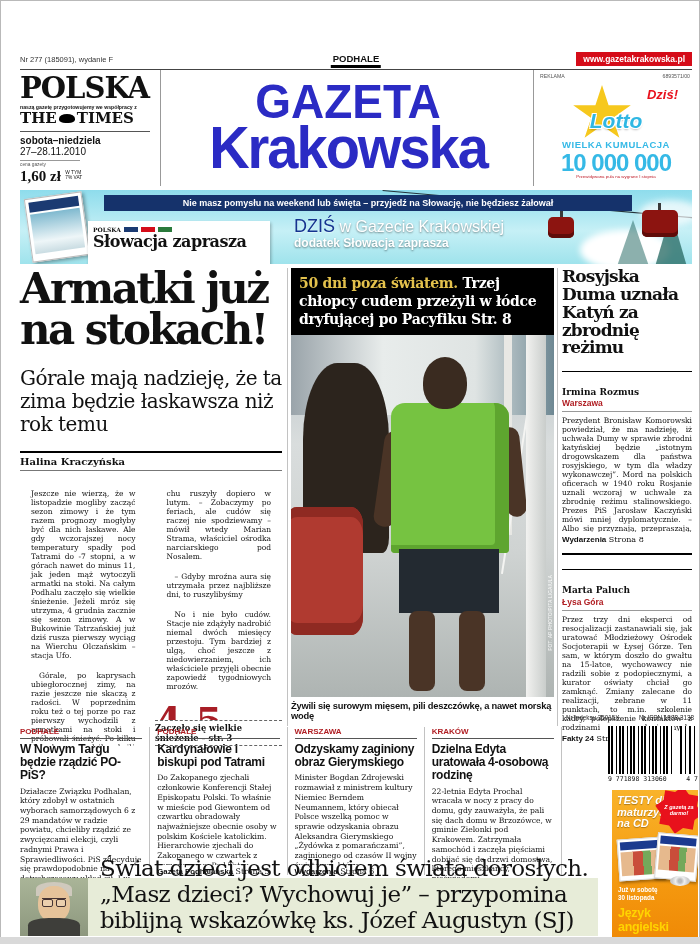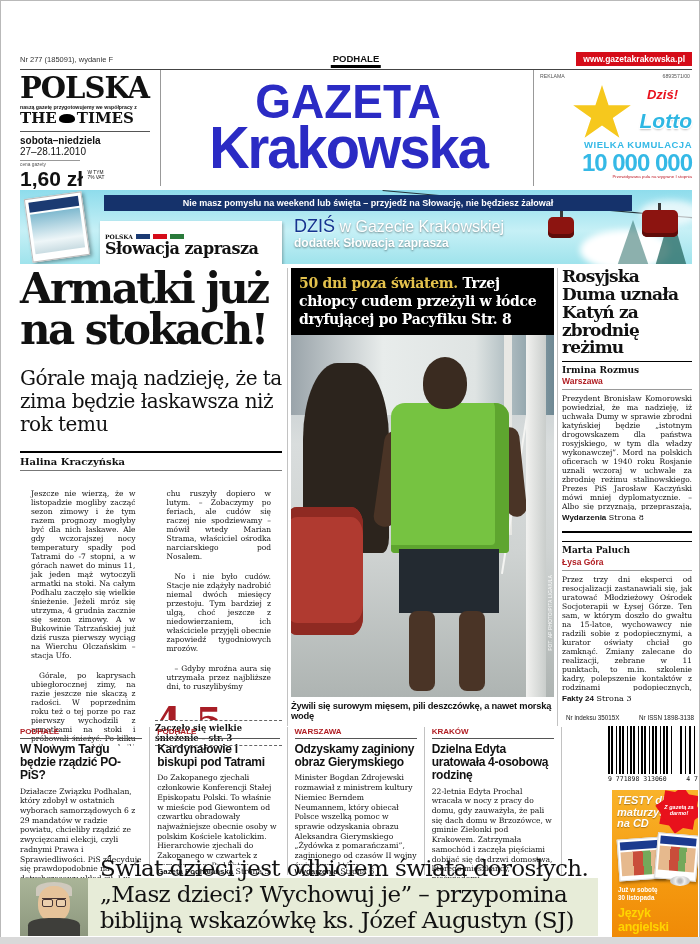--- a/index.html
+++ b/index.html
@@ -21,28 +21,28 @@
   .masthead{position:absolute;left:20px;right:8px;top:70px;height:116px;}
   .mh-left{position:absolute;left:0;top:0;bottom:0;width:140px;border-right:1px solid #999;padding-top:4px;}
   .polska{font-family:"DejaVu Serif",serif;font-weight:bold;font-size:29px;letter-spacing:-1px;line-height:1;}
   .coop{font-size:5.2px;font-weight:bold;margin:1px 0 1px;}
   .thetimes{font-family:"DejaVu Serif",serif;font-weight:bold;font-size:15px;line-height:1;display:flex;align-items:center;gap:2px;}
   .crest{display:inline-block;width:16px;height:9px;background:#000;border-radius:50% 50% 40% 40%;}
   .mh-rule{border-top:1px solid #555;margin:5px 0 3px;width:130px;}
   .dateday{font-size:10px;font-weight:bold;line-height:1.1;}
   .datenum{font-size:10px;line-height:1.2;}
   .pricelabel{font-size:4.8px;color:#555;margin-top:2px;border-top:1px solid #999;width:60px;padding-top:1px;}
-  .price{font-size:21px;font-weight:bold;display:inline-block;}
+  .price{font-size:15px;font-weight:bold;display:inline-block;font-family:Liberation Serif, serif;}
   .vat{display:inline-block;font-size:4.8px;line-height:1.1;vertical-align:top;margin-top:3px;width:24px;}
   .mh-center{position:absolute;left:142px;right:158px;top:0;bottom:0;text-align:center;color:#2b2bc4;}
   .gz1{font-size:46px;font-weight:900;letter-spacing:0;line-height:1;margin-top:8px;transform:scaleY(1.05);}
   .gz2{font-size:56px;font-weight:900;letter-spacing:-2px;line-height:1;margin-top:-4px;transform:scaleY(1.05);}
   .mh-right{position:absolute;right:0;top:0;bottom:0;width:152px;border-left:1px solid #999;padding:3px 0 0 6px;}
   .reklama-row{display:flex;justify-content:space-between;font-size:5.2px;color:#555;padding-right:2px;}
-  .lotto{position:relative;height:100px;text-align:right;}
+  .lotto{position:relative;height:100px;text-align:center;}
   .lotto-star{position:absolute;left:32px;top:6px;width:60px;height:58px;background:#f6c81d;
      clip-path:polygon(50% 0%,61% 35%,98% 35%,68% 57%,79% 91%,50% 70%,21% 91%,32% 57%,2% 35%,39% 35%);}
   .lotto-dzis{position:absolute;right:14px;top:8px;color:#e8111c;font-weight:bold;font-style:italic;font-size:13px;}
   .lotto-brand{position:absolute;left:0;right:0;top:30px;font-size:21px;font-weight:900;font-style:italic;color:#2fb7e3;
      text-shadow:-1px -1px 0 #fff,1px -1px 0 #fff,-1px 1px 0 #fff,1px 1px 0 #fff,0 2px 2px rgba(0,0,0,.25);}
   .lotto-kum{position:absolute;left:0;right:0;top:60px;font-size:9.5px;font-weight:bold;color:#35b9e6;letter-spacing:.5px;}
   .lotto-amount{position:absolute;left:0;right:0;top:70px;font-size:24px;font-weight:900;color:#35b9e6;letter-spacing:-1px;}
   .lotto-note{position:absolute;left:0;right:0;top:95px;font-size:4.4px;color:#c0202c;}
 
   
@@ -61,22 +61,22 @@
      font-size:9px;font-weight:bold;text-align:center;padding:3px 4px;}
   .banner-l2{position:absolute;left:274px;top:26px;font-size:16px;font-weight:normal;color:#fff;
      text-shadow:0 1px 2px rgba(0,0,0,.45);}
   .banner-l2 .dzis{color:#14338f;font-size:18px;text-shadow:0 1px 1px rgba(255,255,255,.5);}
   .banner-l3{position:absolute;left:274px;top:46px;font-size:12px;font-weight:bold;color:#fff;
      text-shadow:0 1px 2px rgba(0,0,0,.45);}
   .mag-thumb{position:absolute;left:8px;top:5px;width:56px;height:62px;background:#fff;border:1px solid #bbb;
      transform:rotate(-8deg);box-shadow:2px 2px 4px rgba(0,0,0,.35);}
   .mag-thumb .m-t{height:10px;background:#1b3a72;margin:3px 3px 2px;}
   .mag-thumb .m-img{height:40px;background:linear-gradient(180deg,#7fb9cf,#eef6f8 70%,#c9dce2);margin:0 3px;}
-  .mag-label{position:absolute;left:80px;top:31px;width:172px;height:38px;background:#fff;
-     box-shadow:1px 2px 3px rgba(0,0,0,.3);padding:12px 5px;}
+  .mag-label{position:absolute;left:68px;top:31px;width:172px;height:38px;background:#fff;
+     box-shadow:1px 2px 3px rgba(0,0,0,.3);padding:5px 5px;}
   .mag-logos{display:flex;align-items:center;gap:3px;font-size:6px;font-weight:bold;font-family:"DejaVu Serif",serif;}
   .logo-chip{display:inline-block;width:14px;height:5px;}
   .mag-title{font-family:"DejaVu Serif",serif;font-weight:bold;font-size:16px;letter-spacing:-.5px;line-height:1.1;}
 
   
   .main{position:absolute;left:20px;top:268px;width:672px;height:458px;}
   .vdiv{position:absolute;top:0;bottom:0;border-left:1px solid #c2c2c2;}
   .vd1{left:267px;} .vd2{left:537px;}
 
   .col-left{position:absolute;left:0;top:0;width:262px;height:458px;}
@@ -117,21 +117,21 @@
   .lg2{left:168px;top:276px;height:80px;}
   .ph-barrel{position:absolute;left:-6px;top:172px;width:78px;height:128px;background:#b03a30;border-radius:12px/18px;
      box-shadow:inset 0 10px 0 #8f2a22,inset 0 -12px 0 #8f2a22;}
   .ph-tube{position:absolute;left:224px;top:60px;width:2px;height:180px;background:#f4f4f2;transform:rotate(9deg);}
   .ph-credit{position:absolute;right:1px;bottom:46px;writing-mode:vertical-rl;transform:rotate(180deg);
      font-size:4.6px;color:#fdfdfd;letter-spacing:.3px;}
   .caption{margin-top:4px;font-weight:bold;font-size:9.3px;letter-spacing:-.2px;}
 
   .col-right{position:absolute;left:542px;top:0;width:130px;height:458px;}
   .rart-h{font-family:"DejaVu Serif",serif;font-weight:bold;font-size:17px;line-height:1.05;letter-spacing:-.8px;}
-  .rart-byrow{border-top:1px solid #000;margin-top:4px;padding-top:3px;}
+  .rart-byrow{border-top:1px solid #000;margin-top:14px;padding-top:15px;}
   .rart-by{font-family:"DejaVu Serif",serif;font-weight:bold;font-size:9px;line-height:1.25;}
   .rart-place{color:#b01e23;font-weight:bold;font-size:8.5px;border-bottom:1px solid #999;padding-bottom:3px;margin-bottom:4px;}
   .rart-body{font-family:"DejaVu Serif",serif;font-size:7.5px;line-height:1.2;text-align:justify;overflow:hidden;height:116px;}
   .rart-src{font-size:8px;margin-top:3px;font-family:"DejaVu Serif",serif;}
   .rart-src b{font-family:"Liberation Sans",sans-serif;}
   .rart-divider{border-top:2px solid #000;margin:9px 0 8px;}
 
   
   .indeks{position:absolute;left:566px;top:714px;width:128px;display:flex;justify-content:space-between;
      font-size:6.3px;color:#222;}
@@ -267,22 +267,22 @@
       <div class="subhead">Górale mają nadzieję, że ta zima będzie łaskawsza niż rok temu</div>
       <div class="byline-row">Halina Kraczyńska</div>
       <div class="bodycols">
         <div class="bcol">
           <p class="pfirst">Jeszcze nie wierzą, że w listopadzie mogliby zacząć sezon zimowy i że tym razem prognozy mogłyby być dla nich łaskawe. Ale gdy wczorajszej nocy temperatury spadły pod Tatrami do -7 stopni, a w górach nawet do minus 11, jak jeden mąż wytoczyli armatki na stoki. Na całym Podhalu zaczęło się wielkie śnieżenie. Jeżeli mróz się utrzyma, 4 grudnia zacznie się sezon zimowy. A w Bukowinie Tatrzańskiej już dziś rusza pierwszy wyciąg na Wierchu Olczańskim – stacja Ufo.</p>
           <p>Górale, po kaprysach ubiegłorocznej zimy, na razie jeszcze nie skaczą z radości. W poprzednim roku też o tej porze po raz pierwszy wychodzili z armatkami na stoki i próbowali śnieżyć. Po kilku dniach przychodziła odwilż i wszystko, co naśnieżyli, „zjeżdżało”. I tak było kilka razy. Jeszcze w połowie grudnia 2009 górale z trwogą spoglądali w niebo i wypatrywali choć płatka śniegu, a jeszcze bardziej mrozu. Ledwo zdążyli, choć nie z wszystkimi trasami na Boże Narodzenie. Ale po kilku dniach odwilż znowa zrobiła swoje.</p>
 
         </div>
         <div class="bcol">
           <p class="pfirst">chu ruszyły dopiero w lutym. – Zobaczymy po feriach, ale cudów się raczej nie spodziewamy – mówił wtedy Marian Strama, właściciel ośrodka narciarskiego pod Nosalem.</p>
+          <p>– Gdyby mroźna aura się utrzymała przez najbliższe dni, to ruszylibyśmy</p>
           <p>No i nie było cudów. Stacje nie zdążyły nadrobić niemal dwóch miesięcy przestoju. Tym bardziej z ulgą, choć jeszcze z niedowierzaniem, ich właściciele przyjęli obecnie zapowiedź tygodniowych mrozów.</p>
-          <p>– Gdyby mroźna aura się utrzymała przez najbliższe dni, to ruszylibyśmy</p>
           <div class="callout-num">4-5 XII</div>
           <div class="callout-sub">na Podhalu może na dobre rozpocząć się sezon narciarski</div>
 
         </div>
         <div class="more-line">Zaczęło się wielkie śnieżenie – str. 3</div>
       </div>
     </div>
 
     <div class="col-center">
       <div class="kicker"><span class="kicker-y">50 dni poza światem.</span><span> Trzej chłopcy cudem przeżyli w łódce dryfującej po Pacyfiku Str. 8</span></div>

